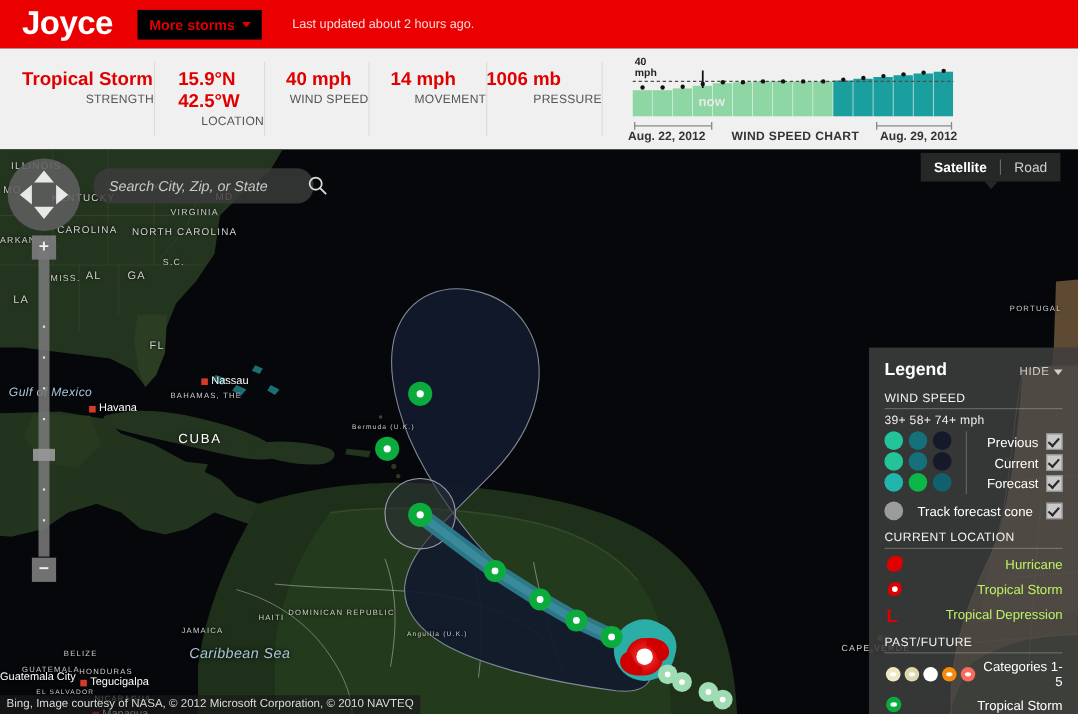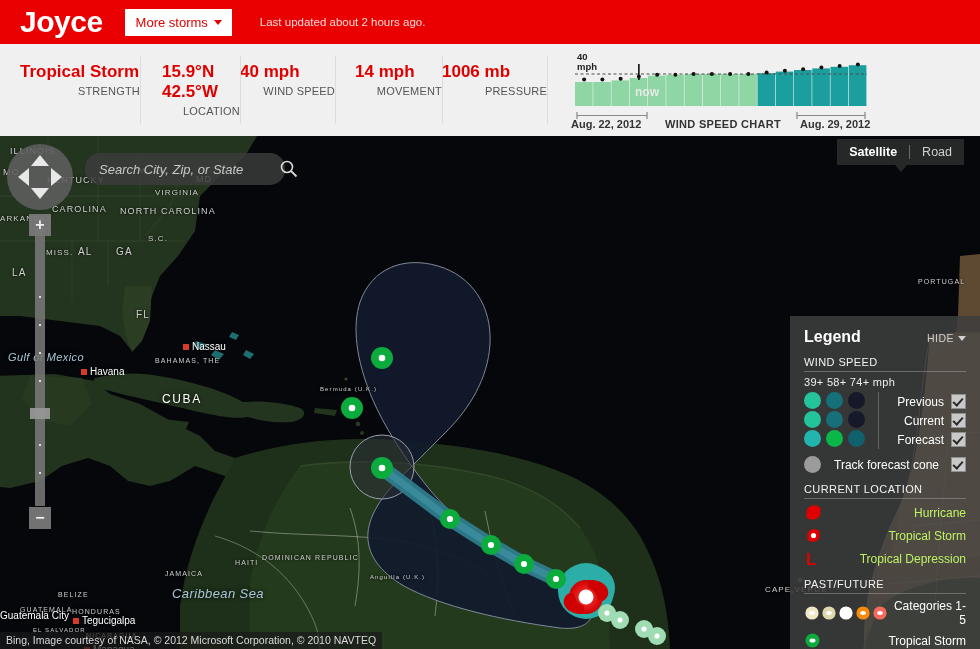--- a/index.html
+++ b/index.html
@@ -14,24 +14,25 @@
   
   .header{
     position:absolute;left:0;top:0;width:980px;height:44px;
     background:#ea0000;display:flex;align-items:center;
   }
   .storm-name{
     margin-left:20px;color:#fff;font-size:30px;font-weight:bold;
     letter-spacing:-0.5px;line-height:44px;
   }
   .more-storms{
-    margin-left:22px;background:#ffffff;color:#e00000;
+    margin-left:22px;background:#000000;color:#e00000;
     font-size:13px;padding:6px 10px 6px 11px;border:0;
     cursor:pointer;display:flex;align-items:center;gap:6px;
     font-family:"Liberation Sans", sans-serif;
+    font-weight:bold;
   }
   .more-storms .caret{
     width:0;height:0;border-left:4px solid transparent;
     border-right:4px solid transparent;border-top:5px solid #e00000;
     display:inline-block;
   }
   .last-updated{
     margin-left:28px;color:#ffd9d9;font-size:11.5px;
   }
 
@@ -50,21 +51,21 @@
   .stat-value{
     color:#e10000;font-size:17px;font-weight:bold;line-height:1.18;
   }
   .stat-label{
     color:#555;font-size:11px;line-height:1.2;margin-top:3px;
     letter-spacing:0.2px;
     text-align:right;
   }
   .s-strength{width:140px;padding-left:20px;}
   .s-location{width:100px;padding-left:22px;}
-  .s-wind{width:95px;}
+  .s-wind{width:95px;padding-left:20px;}
   .s-move{width:107px;padding-left:20px;}
   .s-press{width:105px;}
   .s-chart{flex:1;padding:0;}
 
   
   .chartwrap{position:relative;width:100%;height:92px;}
   .chart-unit{
     position:absolute;left:30px;top:8px;color:#222;font-size:9.5px;
     font-weight:bold;line-height:1.05;text-align:left;
   }

